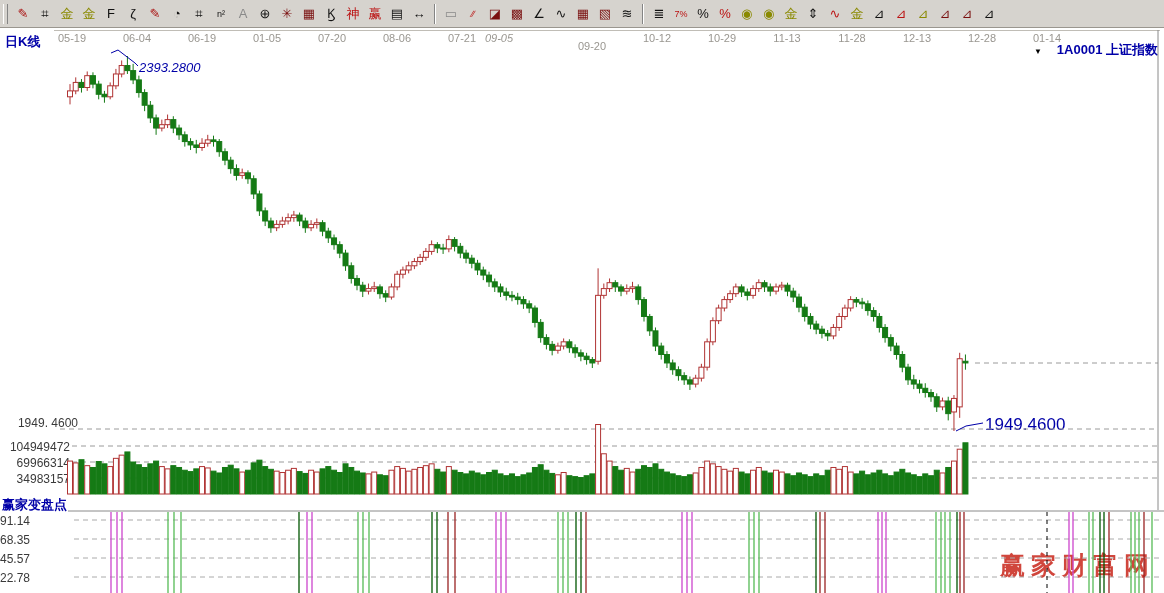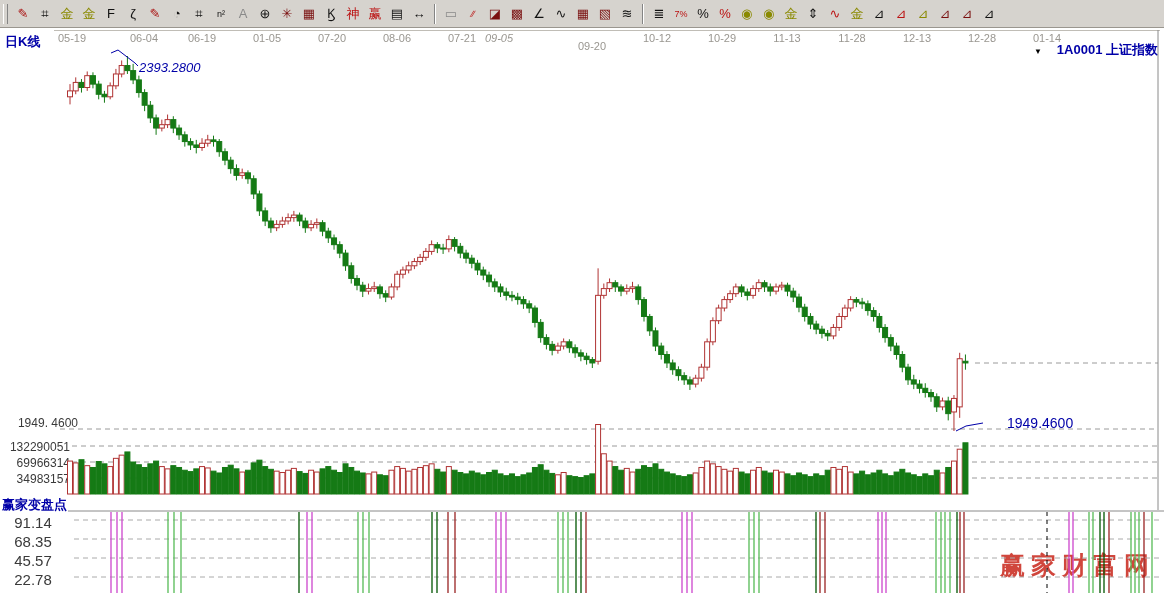--- a/index.html
+++ b/index.html
@@ -14,25 +14,25 @@
   .tsep{width:0;height:20px;border-left:1px solid #848484;border-right:1px solid #ffffff;margin:0 4px;}
   
   .txt{position:absolute;white-space:nowrap;}
   .blue{color:#0000a8;}
   .gray{color:#999690;}
   .dark{color:#3a3a3a;}
   .kline-label{top:33px;left:5px;font-size:13px;font-weight:bold;}
   .index-label{top:41px;right:6px;font-size:13px;font-weight:bold;text-align:right;}
   .dd-arrow{top:47px;left:1034px;font-size:8px;color:#000;}
   .peak-callout{top:60px;left:139px;font-size:13px;font-style:italic;}
-  .low-callout{top:415px;left:1007px;font-size:14px;}
+  .low-callout{top:415px;left:985px;font-size:17px;}
   .low-left{top:416px;left:8px;width:70px;text-align:right;font-size:12px;}
   .vol-lab{left:0;width:70px;text-align:right;font-size:12px;}
   .panel-title{top:496px;left:2px;font-size:13px;font-weight:bold;}
-  .panel-lab{left:0;width:66px;text-align:center;font-size:15px;}
+  .panel-lab{left:0;width:66px;text-align:left;font-size:12px;}
   .watermark{top:549px;left:1000px;font-size:25px;font-weight:bold;color:#cc3328;
              letter-spacing:6px;opacity:.9;font-family:"Liberation Serif",serif;}
   .date-lab{top:32px;width:48px;text-align:center;font-size:11px;}
   .topline{position:absolute;top:30px;left:54px;width:1106px;border-top:1px solid #c0bdb6;}
   svg{position:absolute;top:0;left:0;pointer-events:none;}
 </style>
 </head>
 <body>
 
 <div class="screen">
@@ -92,34 +92,34 @@
 
   <div class="txt blue kline-label">日K线</div>
 
   <div class="txt dd-arrow">▼</div>
   <div class="txt blue index-label">1A0001 上证指数</div>
 
   <div class="txt blue peak-callout">2393.2800</div>
   <div class="txt blue low-callout">1949.4600</div>
   <div class="txt dark low-left">1949. 4600</div>
 
-  <div class="txt dark vol-lab" style="top:440px">132290051</div>
+  <div class="txt dark vol-lab" style="top:440px">104949472</div>
   <div class="txt dark vol-lab" style="top:456px">69966314</div>
   <div class="txt dark vol-lab" style="top:472px">34983157</div>
 
   <div class="txt blue panel-title">赢家变盘点</div>
   <div class="txt dark panel-lab" style="top:514px">91.14</div>
   <div class="txt dark panel-lab" style="top:533px">68.35</div>
   <div class="txt dark panel-lab" style="top:552px">45.57</div>
   <div class="txt dark panel-lab" style="top:571px">22.78</div>
 
   <div class="txt watermark">赢家财富网</div>
 
   <div class="txt gray date-lab" style="left: 48px;">05-19</div>
-    <div class="txt gray date-lab" style="left: 120px;">06-04</div>
+    <div class="txt gray date-lab" style="left: 113px;">06-04</div>
     <div class="txt gray date-lab" style="left: 178px;">06-19</div>
     <div class="txt gray date-lab" style="left: 243px;">01-05</div>
     <div class="txt gray date-lab" style="left: 308px; text-align: center;">07-20</div>
     <div class="txt gray date-lab" style="left: 373px;">08-06</div>
     <div class="txt gray date-lab" style="left: 438px;">07-21</div>
     <div class="txt gray date-lab" style="left: 475px; font-style: italic;">09-05</div>
     <div class="txt gray date-lab" style="left: 568px; margin-top: 8px;">09-20</div>
     <div class="txt gray date-lab" style="left: 633px;">10-12</div>
     <div class="txt gray date-lab" style="left: 698px;">10-29</div>
     <div class="txt gray date-lab" style="left: 763px;">11-13</div>

